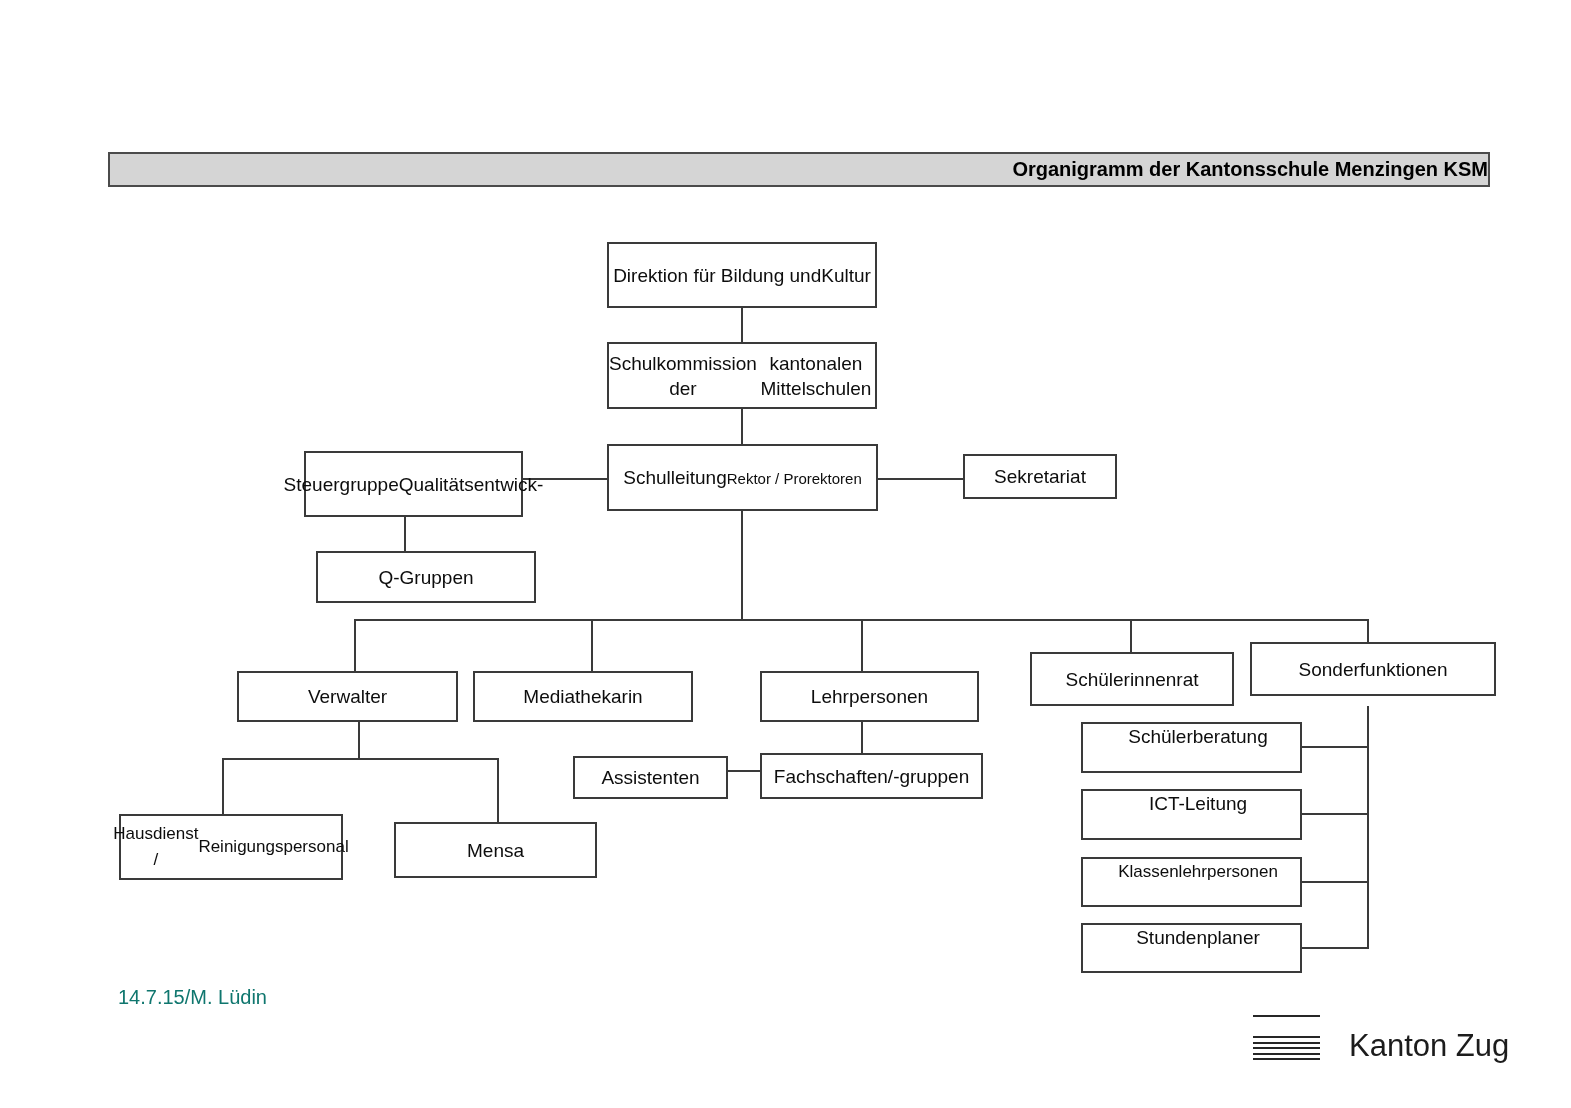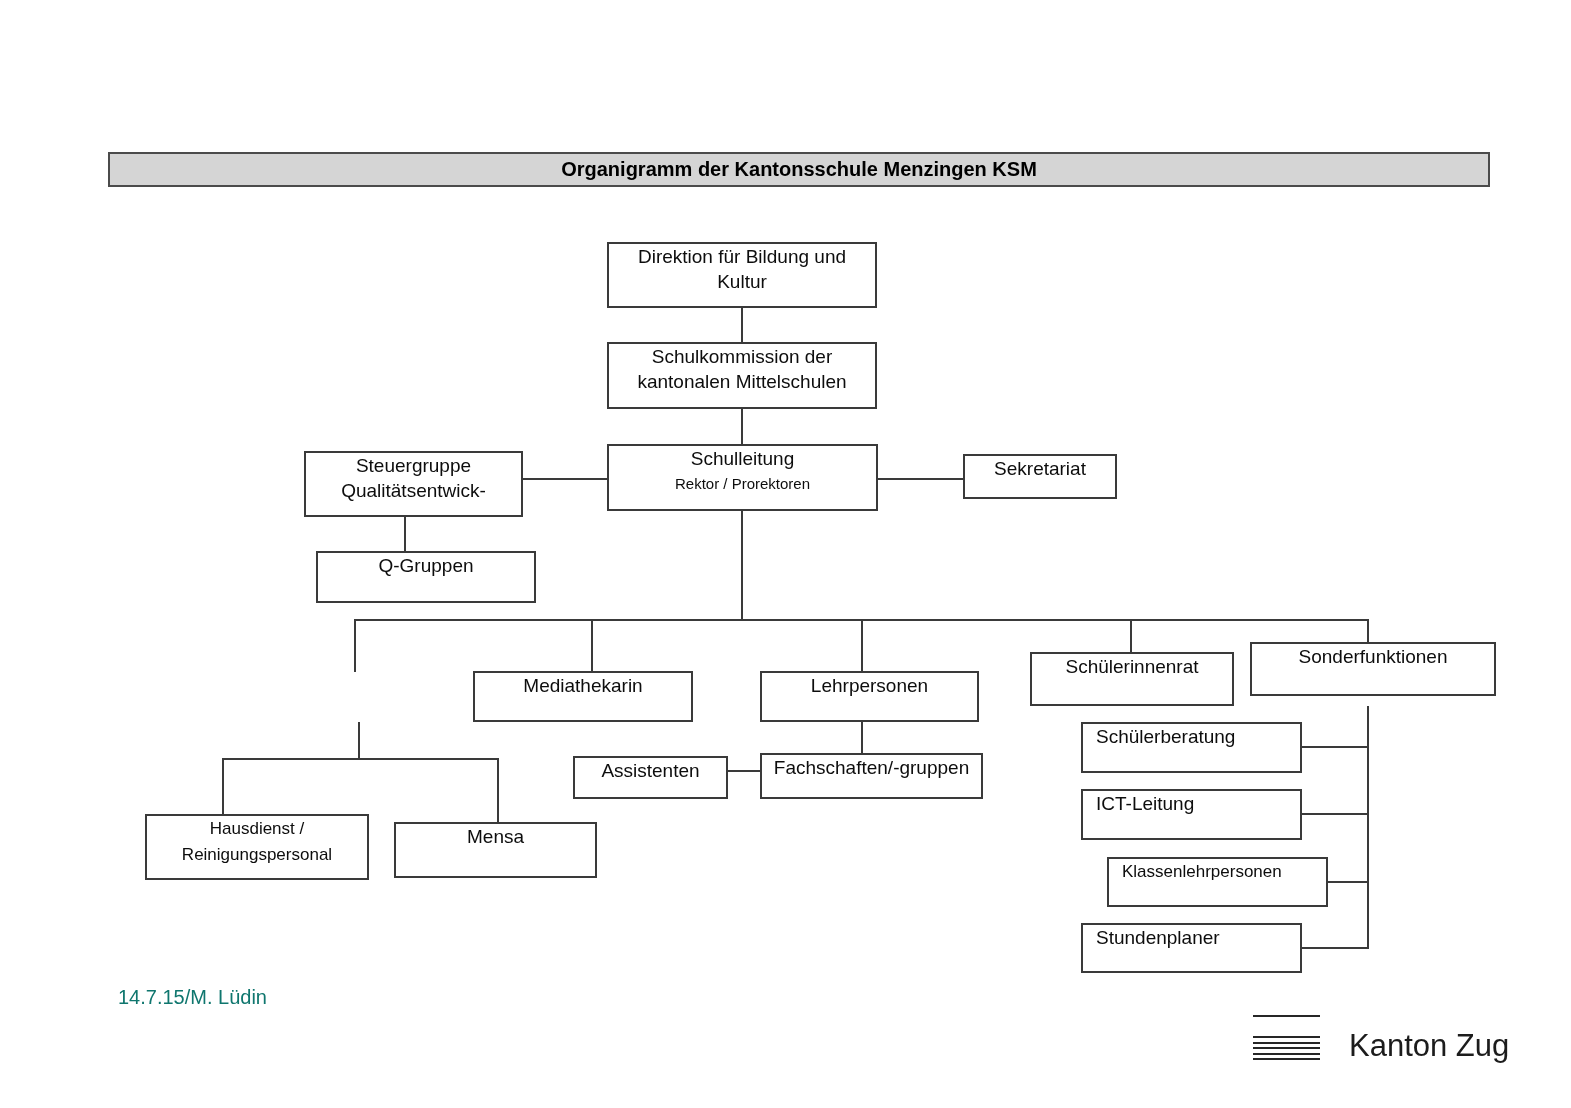--- a/index.html
+++ b/index.html
@@ -7,32 +7,32 @@
     position:relative;width:1571px;height:1108px;background:#ffffff;overflow:hidden;
     font-family:"Liberation Sans","DejaVu Sans",sans-serif;color:#111;
   }
   .doc-title{
     position:absolute;left:86px;top:42px;font-size:30px;font-weight:400;
     color:#2f2f2f;letter-spacing:0.5px;white-space:nowrap;
   }
   .banner{
     position:absolute;left:108px;top:152px;width:1378px;height:31px;
     background:#d5d5d5;border:2px solid #4b4b4b;
-    display:flex;align-items:center;justify-content:center;
+    display:flex;align-items:center;justify-content:flex-end;
   }
   .banner span{font-size:20px;font-weight:bold;color:#000;}
   .node{
     position:absolute;background:#ffffff;border:2px solid #3a3a3a;
-    display:flex;flex-direction:column;align-items:center;
+    display:flex;flex-direction:row;align-items:center;justify-content:center;
     text-align:center;font-size:19px;color:#0d0d0d;line-height:25px;z-index:2;
     box-sizing:border-box;
   }
   .node.left-align{align-items:flex-start;text-align:left;padding-left:13px;}
   .node .sub{font-size:15px;line-height:20px;margin-top:3px;}
-  .node.small{font-size:17px;line-height:26px;margin-left:26px;}
+  .node.small{font-size:17px;line-height:26px;}
   .cn{position:absolute;background:#3a3a3a;z-index:1;}
   .footer-note{position:absolute;left:118px;top:986px;font-size:20px;color:#0f766e;}
   .logo{position:absolute;left:1253px;top:1013px;width:245px;height:60px;}
   .logo .bar{position:absolute;left:0;width:67px;height:2px;background:#262626;}
   .logo-text{position:absolute;left:96px;top:15px;font-size:31px;color:#1c1c1c;white-space:nowrap;}
 </style>
 </head>
 <body>
 
 <div class="page">
@@ -87,20 +87,23 @@
   </div>
 
   <div class="node" style="left:963px;top:454px;width:154px;height:45px">
     <div>Sekretariat</div>
   </div>
 
   <div class="node" style="left:316px;top:551px;width:220px;height:52px">
     <div>Q-Gruppen</div>
   </div>
 
+  <div class="node" style="left:237px;top:671px;width:221px;height:51px">
+    <div>Verwalter</div>
+  </div>
 
   <div class="node" style="left:473px;top:671px;width:220px;height:51px">
     <div>Mediathekarin</div>
   </div>
 
   <div class="node" style="left:760px;top:671px;width:219px;height:51px">
     <div>Lehrpersonen</div>
   </div>
 
   <div class="node" style="left:1030px;top:652px;width:204px;height:54px">

